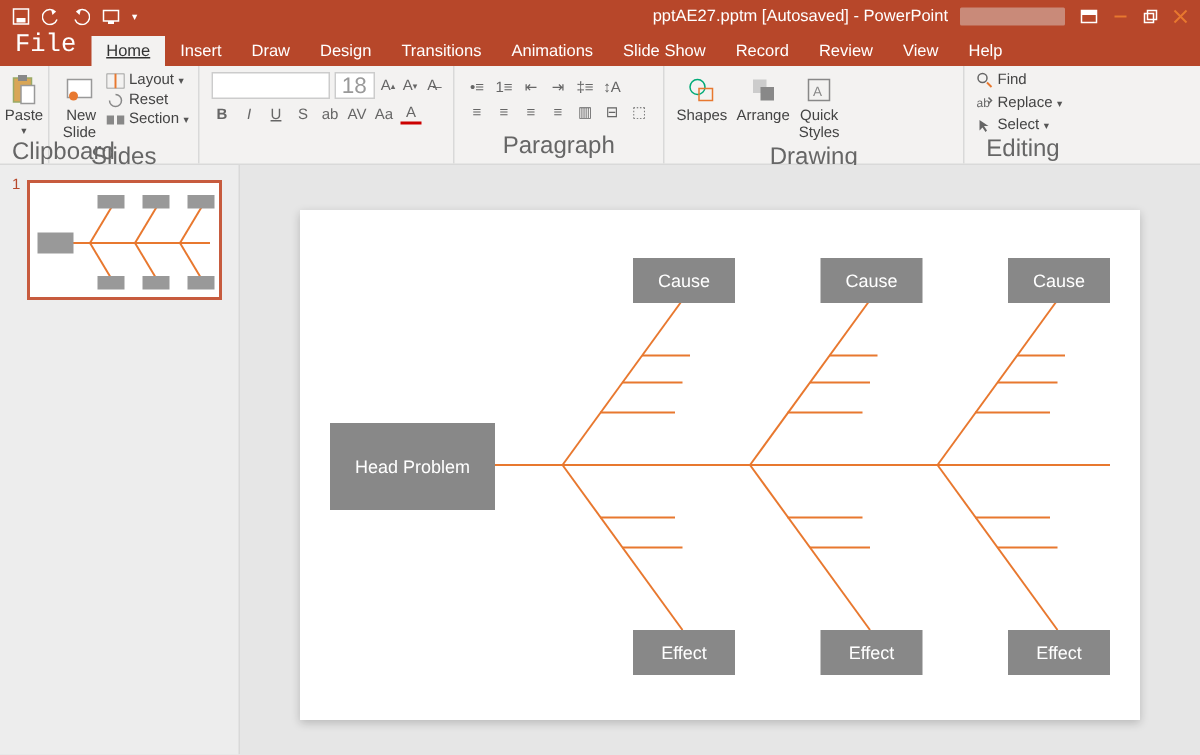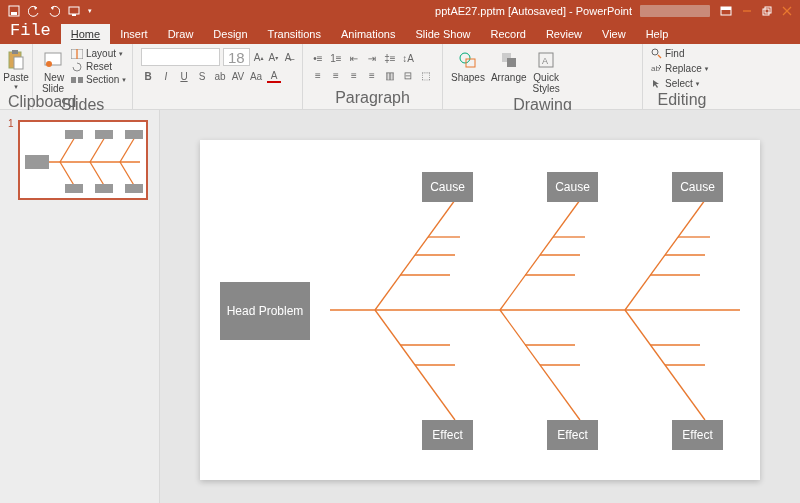--- a/index.html
+++ b/index.html
@@ -28,22 +28,22 @@
   .sizebox { width:30px; }
   .iconrow { display:flex; gap:4px; align-items:center; margin-top:3px; }
   .ic { width:14px; height:14px; display:flex; align-items:center; justify-content:center; color:#666; font-size:10px; cursor:pointer; }
   .work { display:flex; height:393px; }
   .thumbpane { width:160px; background:#ededed; border-right:1px solid #d9d9d9; padding:8px; }
   .thumbnum { font-size:10px; color:#b7472a; }
   .thumb { width:130px; height:80px; background:#fff; border:2px solid #c75b3e; margin-top:2px; position:relative; }
   .canvasarea { flex:1; background:#e6e6e6; display:flex; align-items:flex-start; justify-content:center; padding-top:30px; }
   .slide { width:560px; height:340px; background:#fff; box-shadow:0 2px 6px rgba(0,0,0,.2); position:relative; }
   .box { position:absolute; background:#888; color:#fff; font-size:12px; display:flex; align-items:center; justify-content:center; }
-  .headbox { left:20px; top:142px; width:90px; height:58px; }
-  .cbox { width:51px; height:30px; }
+  .headbox { left:20px; top:142px; width:110px; height:58px; }
+  .cbox { width:68px; height:30px; }
   .tbox { position:absolute; background:#999; }
   line { stroke:#e8782f; stroke-width:1.3; }
   .drop { font-size:7px; color:#555; }
 </style>
 </head>
 <body>
 
 <div class="titlebar">
   <div class="qat">
     <span>

